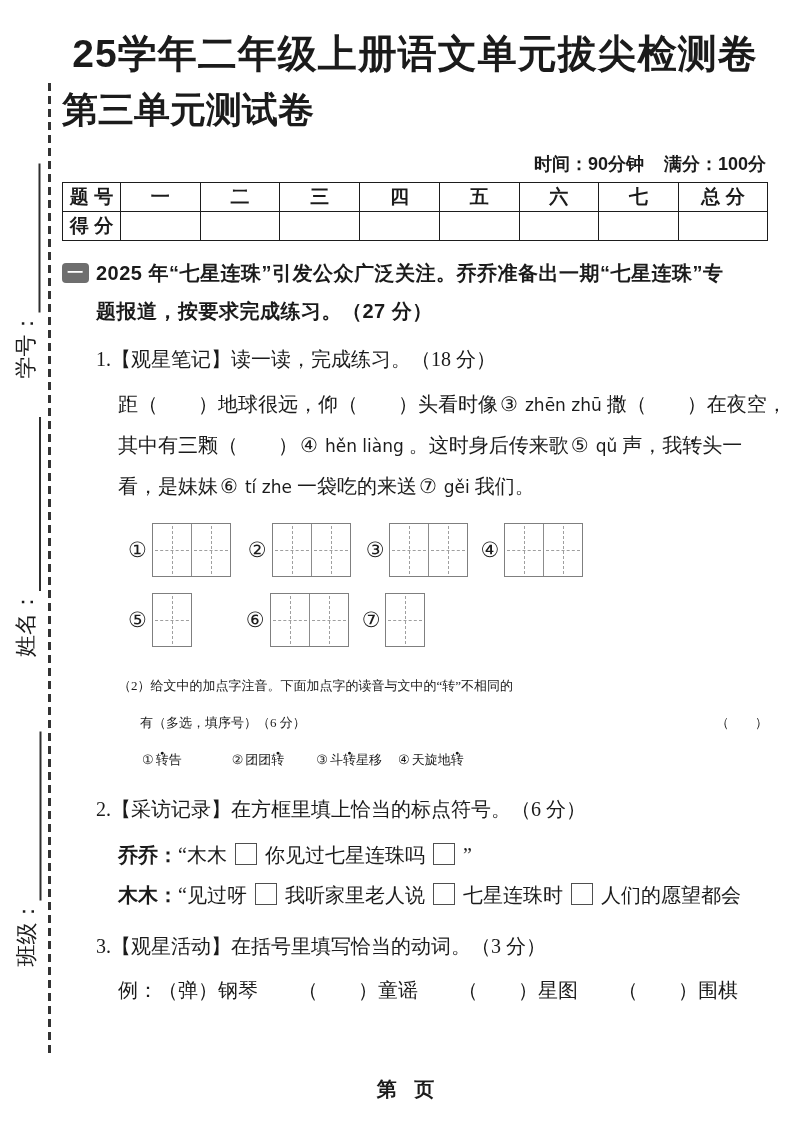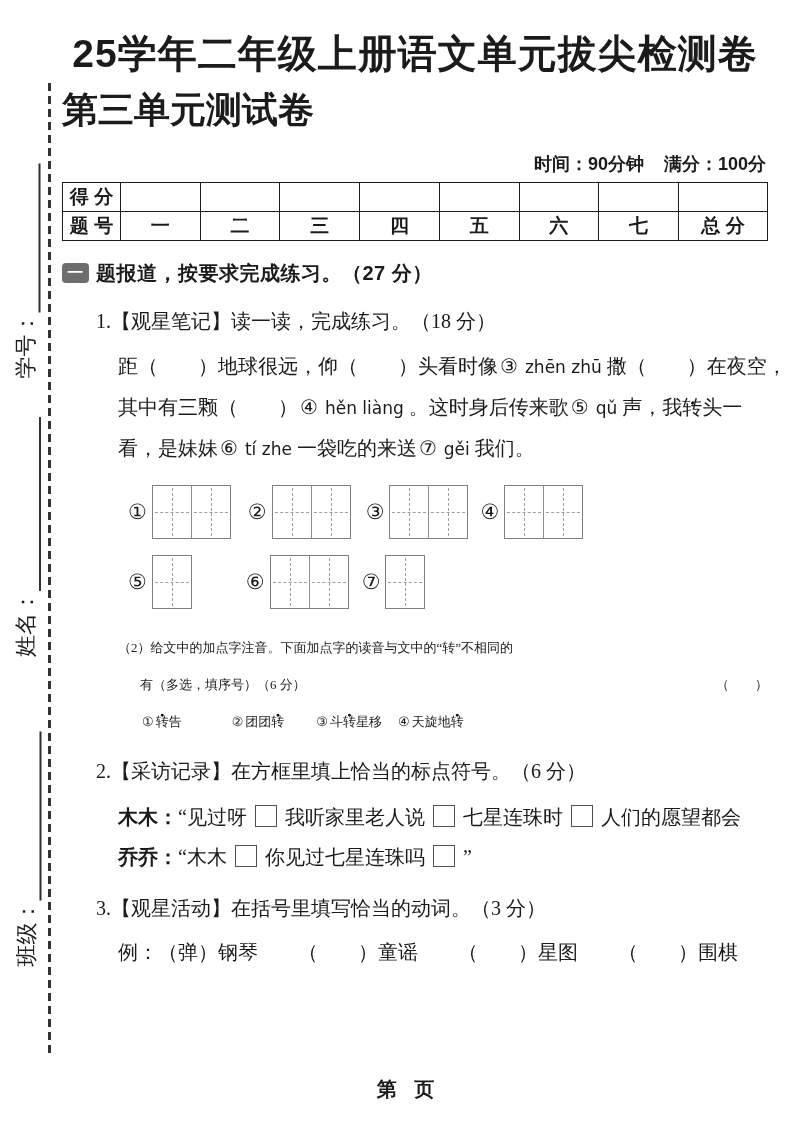--- a/index.html
+++ b/index.html
@@ -111,46 +111,47 @@
     <div class="title">25学年二年级上册语文单元拔尖检测卷</div>
     <div class="subtitle">第三单元测试卷</div>
 
     <div class="meta">
       <span>时间：90分钟</span><span class="gap"></span><span>满分：100分</span>
     </div>
 
     <table class="score">
       <tbody>
           <tr>
-        <td class="lbl">得 分</td>
-        <td></td>
-        <td></td>
-        <td></td>
-        <td></td>
-        <td></td>
-        <td></td>
-        <td></td>
-        <td class="total"></td>
-      </tr>
-      <tr>
         <td class="lbl">题 号</td>
         <td>一</td>
         <td>二</td>
         <td>三</td>
         <td>四</td>
         <td>五</td>
         <td>六</td>
         <td>七</td>
         <td class="total">总 分</td>
       </tr>
+      <tr>
+        <td class="lbl">得 分</td>
+        <td></td>
+        <td></td>
+        <td></td>
+        <td></td>
+        <td></td>
+        <td></td>
+        <td></td>
+        <td class="total"></td>
+      </tr>
     </tbody>
       </table>
 
     <div class="intro">
       <span class="badge">一</span>
+      <div class="iline">2025 年“七星连珠”引发公众广泛关注。乔乔准备出一期“七星连珠”专</div>
       <div class="iline">题报道，按要求完成练习。（27 分）</div>
     </div>
 
     <div class="qheader">1.【观星笔记】读一读，完成练习。（18 分）</div>
 
     <div class="passage">
       <div class="pline"><span class="seg seg-e">距</span><span class="seg seg-t">（　　）地球很远，</span><span class="seg seg-e">仰</span><span class="seg seg-t">（　　）头看时像</span><span class="seg seg-c">③</span><span class="seg seg-p">zhēn zhū</span><span class="seg seg-e">撒</span><span class="seg seg-t">（　　）在夜空，</span></div>
       <div class="pline"><span class="seg seg-t">其中有三</span><span class="seg seg-e">颗</span><span class="seg seg-t">（　　）</span><span class="seg seg-c">④</span><span class="seg seg-p">hěn liàng</span><span class="seg seg-t">。这时身后传来歌</span><span class="seg seg-c">⑤</span><span class="seg seg-p">qǔ</span><span class="seg seg-t">声，我</span><span class="seg seg-e">转</span><span class="seg seg-t">头一</span></div>
       <div class="pline"><span class="seg seg-t">看，是妹妹</span><span class="seg seg-c">⑥</span><span class="seg seg-p">tí zhe</span><span class="seg seg-t">一袋吃的来送</span><span class="seg seg-c">⑦</span><span class="seg seg-p">gěi</span><span class="seg seg-t">我们。</span></div>
     </div>
@@ -249,22 +250,22 @@
       <div class="l1">（2）给文中的加点字注音。下面加点字的读音与文中的“转”不相同的</div>
       <div class="l2">
         <span>有（多选，填序号）（6 分）</span>
         <span>（　　）</span>
       </div>
       <div class="opts"><span class="seg seg-c">①</span><span class="seg seg-e">转</span><span class="seg seg-t">告</span><span class="seg seg-g1"></span><span class="seg seg-c">②</span><span class="seg seg-t">团团</span><span class="seg seg-e">转</span><span class="seg seg-g2"></span><span class="seg seg-c">③</span><span class="seg seg-t">斗</span><span class="seg seg-e">转</span><span class="seg seg-t">星移</span><span class="seg seg-g3"></span><span class="seg seg-c">④</span><span class="seg seg-t">天旋地</span><span class="seg seg-e">转</span></div>
     </div>
 
     <div class="qheader" style="margin-top:18px">2.【采访记录】在方框里填上恰当的标点符号。（6 分）</div>
     <div class="dialog">
+      <div class="dline"><span class="seg seg-b">乔乔：</span><span class="seg seg-t">“木木</span><span class="seg seg-box"></span><span class="seg seg-t">你见过七星连珠吗</span><span class="seg seg-box"></span><span class="seg seg-t">”</span></div>
       <div class="dline"><span class="seg seg-b">木木：</span><span class="seg seg-t">“见过呀</span><span class="seg seg-box"></span><span class="seg seg-t">我听家里老人说</span><span class="seg seg-box"></span><span class="seg seg-t">七星连珠时</span><span class="seg seg-box"></span><span class="seg seg-t">人们的愿望都会</span></div>
-      <div class="dline"><span class="seg seg-b">乔乔：</span><span class="seg seg-t">“木木</span><span class="seg seg-box"></span><span class="seg seg-t">你见过七星连珠吗</span><span class="seg seg-box"></span><span class="seg seg-t">”</span></div>
     </div>
 
     <div class="qheader" style="margin-top:18px">3.【观星活动】在括号里填写恰当的动词。（3 分）</div>
     <div class="example"><span class="seg seg-t">例：（弹）钢琴</span><span class="seg seg-g"></span><span class="seg seg-t">（　　）童谣</span><span class="seg seg-g"></span><span class="seg seg-t">（　　）星图</span><span class="seg seg-g"></span><span class="seg seg-t">（　　）围棋</span></div>
 
   </div>
 
   <div class="footer">第 页</div>
 </div>
 

